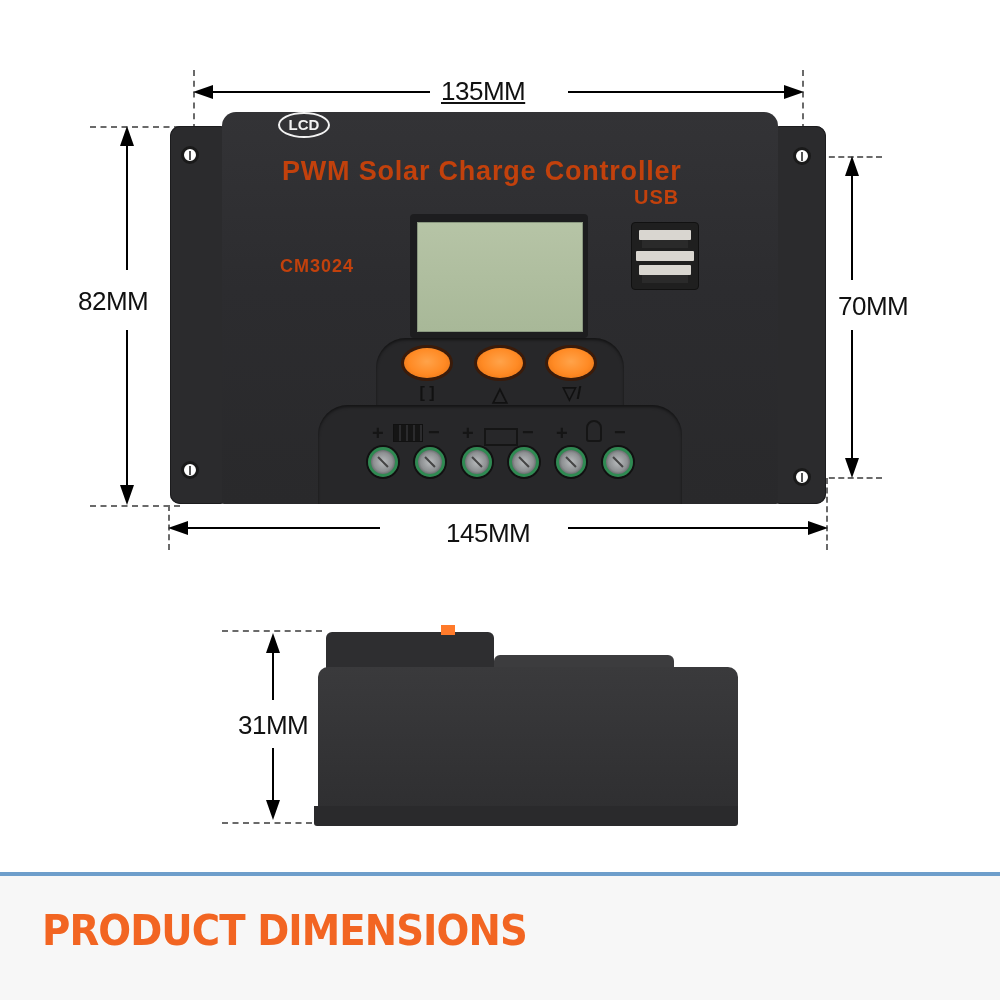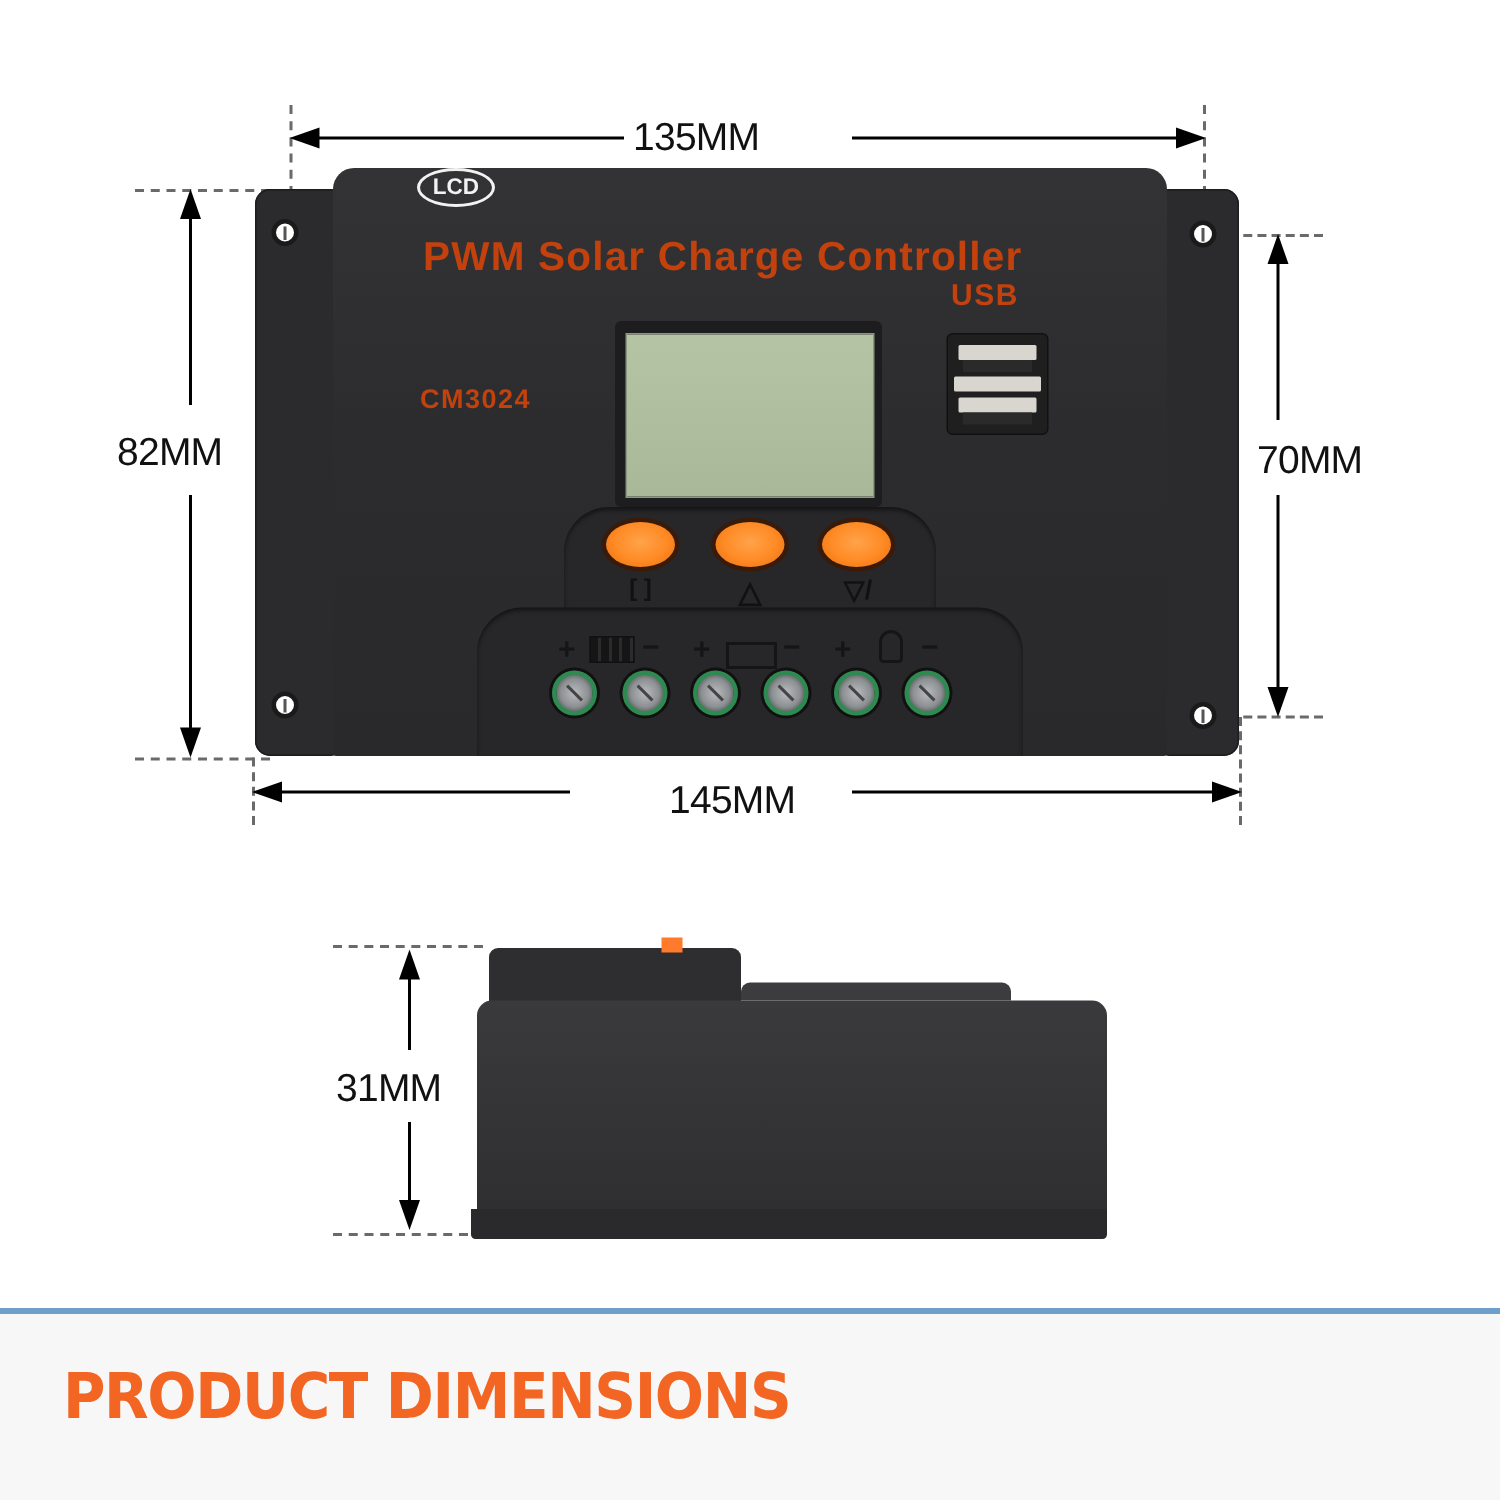--- a/index.html
+++ b/index.html
@@ -50,21 +50,21 @@
 </head>
 <body>
 
 <div>
   <div class="dash-v" style="left:193px; top:70px; height:60px;"></div>
   <div class="dash-v" style="left:802px; top:70px; height:60px;"></div>
   <div class="hline" style="left:210px; top:91px; width:220px;"></div>
   <div class="hline" style="left:568px; top:91px; width:218px;"></div>
   <div class="arrow-l" style="left:193px; top:85px;"></div>
   <div class="arrow-r" style="left:784px; top:85px;"></div>
-  <div class="dim-label" style="left:416px; top:76px;">135MM</div>
+  <div class="dim-label" style="left:435px; top:76px;text-decoration:underline;">135MM</div>
 </div>
 
 <div>
   <div class="dash-h" style="left:90px; top:126px; width:90px;"></div>
   <div class="dash-h" style="left:90px; top:505px; width:90px;"></div>
   <div class="vline" style="left:126px; top:140px; height:130px;"></div>
   <div class="vline" style="left:126px; top:330px; height:160px;"></div>
   <div class="arrow-u" style="left:120px; top:126px;"></div>
   <div class="arrow-d" style="left:120px; top:485px;"></div>
   <div class="dim-label" style="left:72px; top:286px;">82MM</div>
@@ -148,21 +148,21 @@
   <div class="terminal" style="left:603px; top:447px;"></div>
 </div>
 
 <div>
   <div class="dash-h" style="left:222px; top:630px; width:100px;"></div>
   <div class="dash-h" style="left:222px; top:822px; width:90px;"></div>
   <div class="vline" style="left:272px; top:645px; height:55px;"></div>
   <div class="vline" style="left:272px; top:748px; height:58px;"></div>
   <div class="arrow-u" style="left:266px; top:633px;"></div>
   <div class="arrow-d" style="left:266px; top:800px;"></div>
-  <div class="dim-label" style="left:218px; top:710px;">31MM</div>
+  <div class="dim-label" style="left:232px; top:710px;">31MM</div>
 
   <div class="side-top" style="left:326px; top:632px; width:168px; height:38px;"></div>
   <div class="side-orange" style="left:441px; top:625px; width:14px; height:10px;"></div>
   <div class="side-top" style="left:494px; top:655px; width:180px; height:12px; background:#3c3c3e;"></div>
   <div class="side-body" style="left:318px; top:667px; width:420px; height:140px;"></div>
   <div class="side-base" style="left:314px; top:806px; width:424px; height:20px;"></div>
 </div>
 
 <div class="footer-bar"></div>
 <div class="footer-bg"></div>

